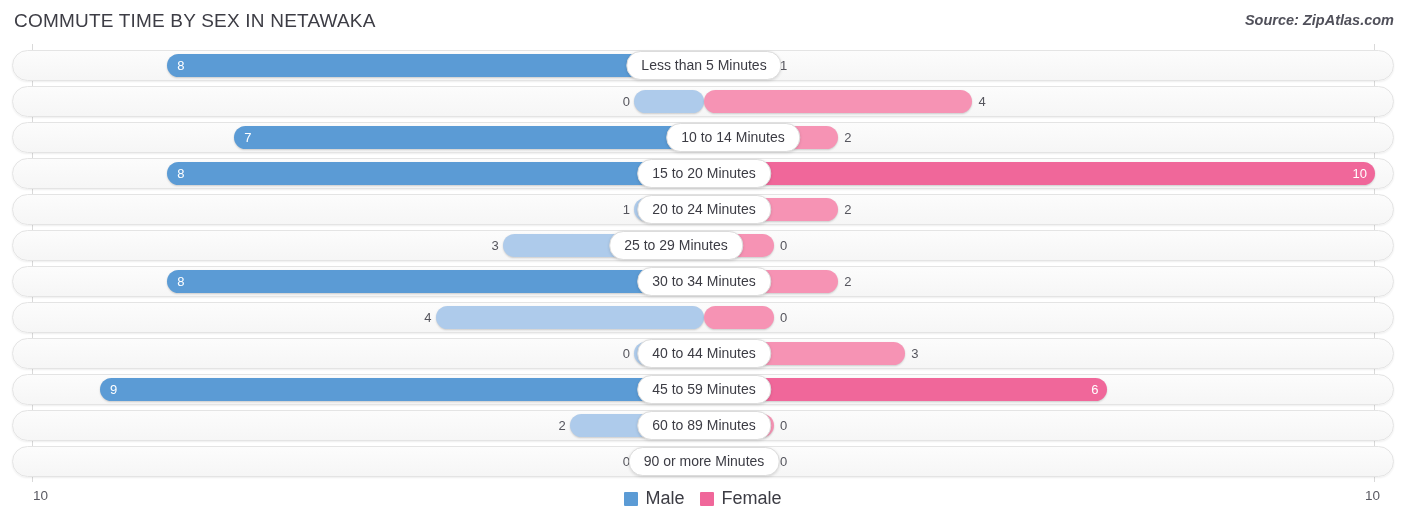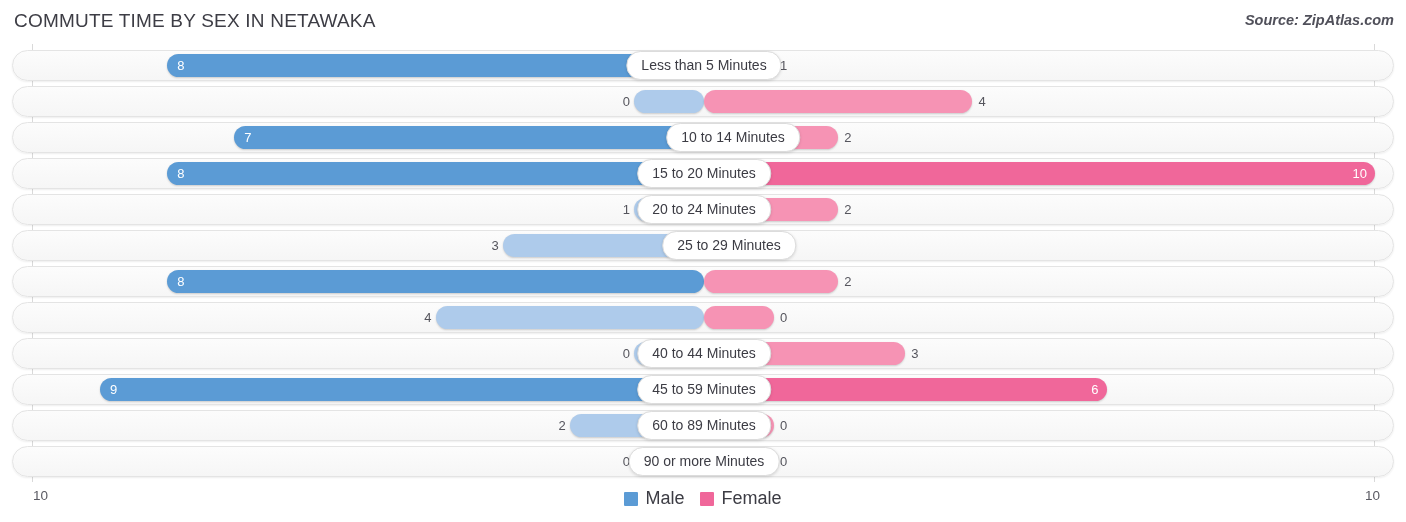--- a/index.html
+++ b/index.html
@@ -152,29 +152,30 @@
         <div class="bar-val" style="left: 831.2px;">2</div>
         <div class="cat-pill" style="left: 691px;">20 to 24 Minutes</div>
       </div>
     </div>
     <div class="row" style="top: 186px;">
       <div class="barwrap">
         <div class="bar male" style="left: 489.7px; width: 201.3px; background: rgb(174, 203, 235);"></div>
         <div class="bar-val" style="left: 471.7px; width: 14px; text-align: right;">3</div>
         <div class="bar female" style="left: 691px; width: 70px; background: rgb(246, 147, 180);"></div>
         <div class="bar-val" style="left: 767px;">0</div>
-        <div class="cat-pill" style="left: 716px;">25 to 29 Minutes</div>
+        <div class="cat-pill" style="left: 663px;">25 to 29 Minutes</div>
       </div>
     </div>
     <div class="row" style="top: 222px;">
       <div class="barwrap">
         <div class="bar male" style="left: 154.2px; width: 536.8px; background: rgb(91, 155, 213);"></div>
         <div class="bar-val inside" style="left: 164.2px;">8</div>
         <div class="bar female" style="left: 691px; width: 134.2px; background: rgb(246, 147, 180);"></div>
         <div class="bar-val" style="left: 831.2px;">2</div>
+        <div class="cat-pill" style="left: 691px;">30 to 34 Minutes</div>
       </div>
     </div>
     <div class="row" style="top: 258px;">
       <div class="barwrap">
         <div class="bar male" style="left: 422.6px; width: 268.4px; background: rgb(174, 203, 235);"></div>
         <div class="bar-val" style="left: 404.6px; width: 14px; text-align: right;">4</div>
         <div class="bar female" style="left: 691px; width: 70px; background: rgb(246, 147, 180);"></div>
         <div class="bar-val" style="left: 767px;">0</div>
       </div>
     </div>

